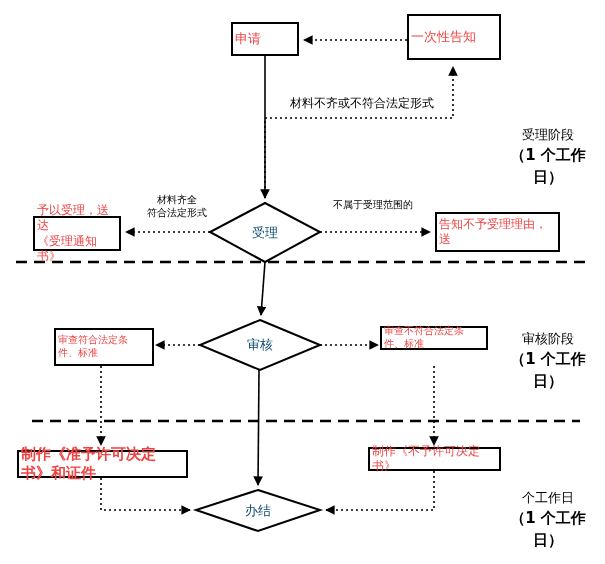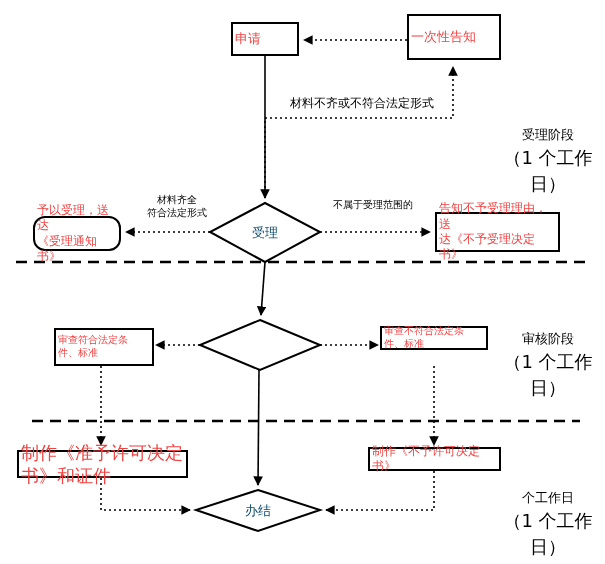--- a/index.html
+++ b/index.html
@@ -72,21 +72,21 @@
     position: absolute;
     color: #000000;
     text-align: center;
     line-height: 1.45;
     z-index: 3;
   }
   .stage-label .stage-name { display: block; }
   .stage-label .stage-dur { display: block; }
 
   .fs13 { font-size: 13px; }
-  .fs12 { font-size: 18px; }
+  .fs12 { font-size: 15px; font-weight: bold; }
   .fs11 { font-size: 12px; }
   .fs10 { font-size: 10px; }
 </style>
 </head>
 <body>
 
 <div id="canvas">
 
   <svg id="flow-svg" viewBox="0 0 605 564" xmlns="http://www.w3.org/2000/svg">
     <defs>
@@ -137,34 +137,36 @@
   </div>
 
   <div class="node box fs13" style="left:407px; top:14px; width:94px; height:46px;">
     <span class="box-inner">一次性告知</span>
   </div>
 
   <div class="diamond-label fs13" style="left:210px; top:203px; width:110px; height:59px;">
     <span>受理</span>
   </div>
 
-  <div class="node box fs11" style="left:33px; top:216px; width:88px; height:35px;border-radius:12px;">
+  <div class="node box fs11" style="left:33px; top:216px; width:88px; height:35px;">
     <span class="box-inner">
       <span>予以受理，送达</span><br>
       <span>《受理通知书》</span>
     </span>
   </div>
 
   <div class="node box fs11" style="left:435px; top:212px; width:125px; height:40px;">
     <span class="box-inner">
       <span>告知不予受理理由，送</span><br>
-      <span>达《不予受理决定书》</span>
-    </span>
-  </div>
-
+    </span>
+  </div>
+
+  <div class="diamond-label fs13" style="left:200px; top:320px; width:120px; height:50px;">
+    <span>审核</span>
+  </div>
 
   <div class="node box fs10" style="left:54px; top:328px; width:100px; height:38px;">
     <span class="box-inner">
       <span>审查符合法定条</span><br>
       <span>件、标准</span>
     </span>
   </div>
 
   <div class="node box fs10" style="left:380px; top:326px; width:108px; height:24px;">
     <span class="box-inner">

